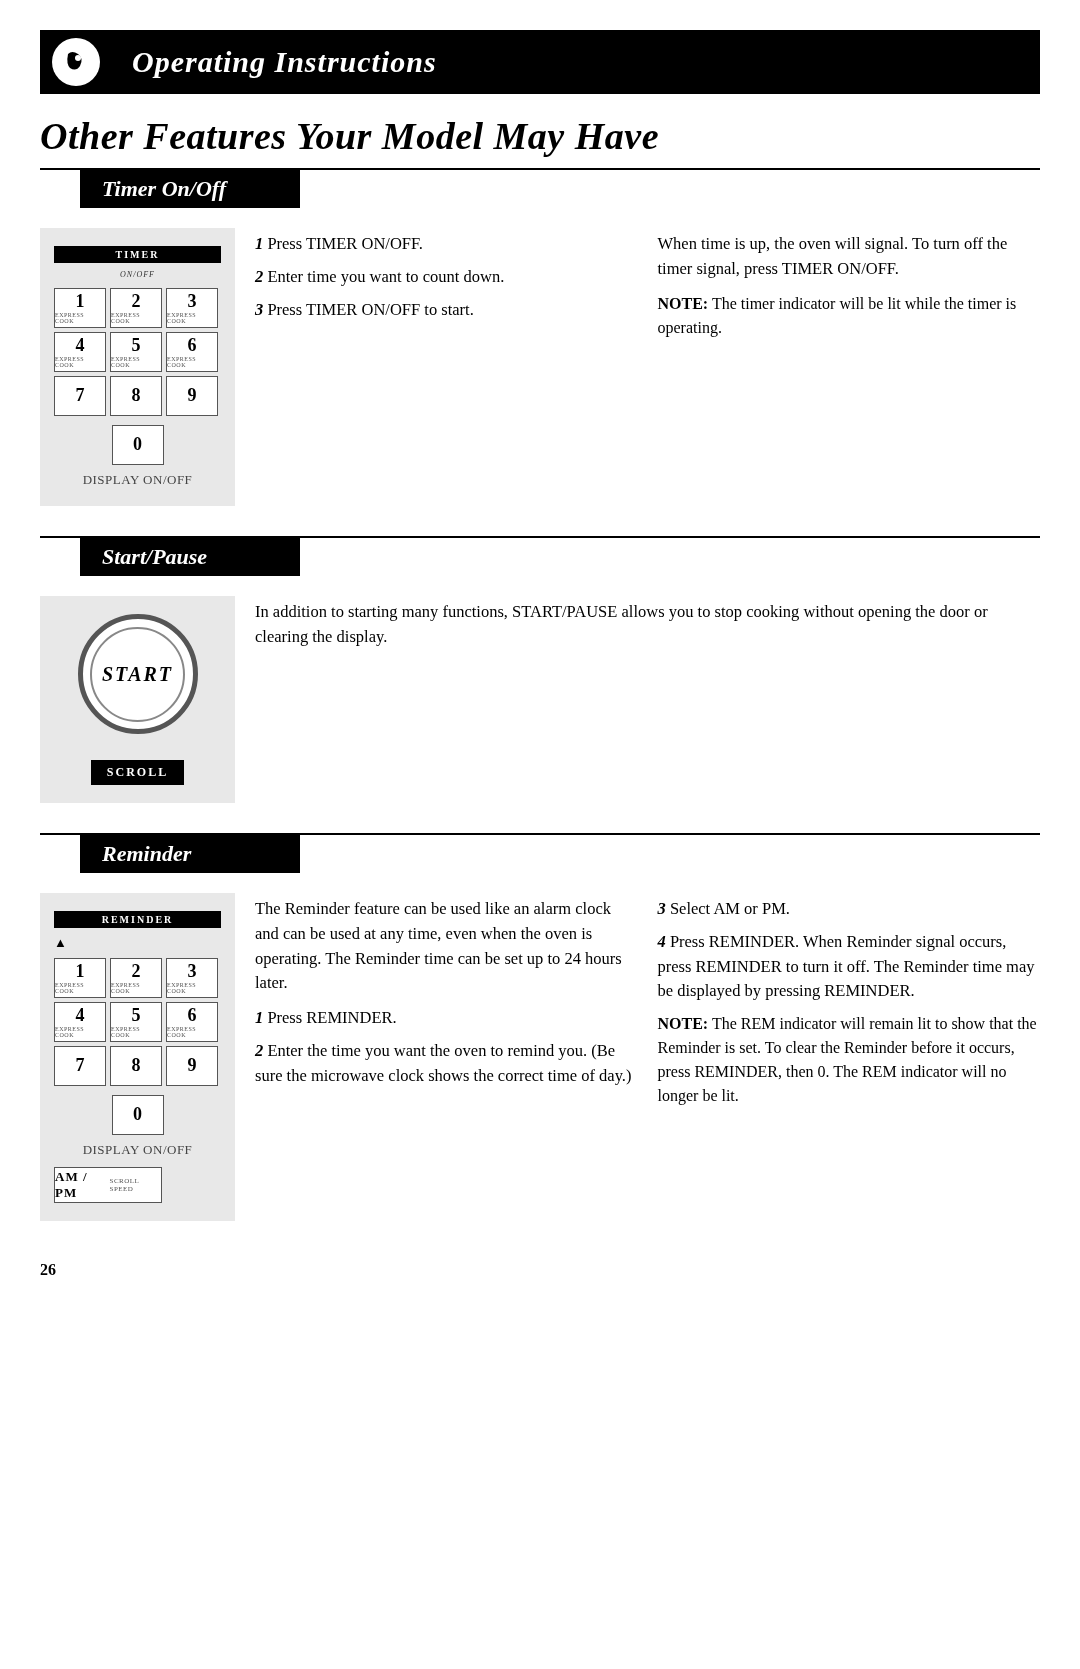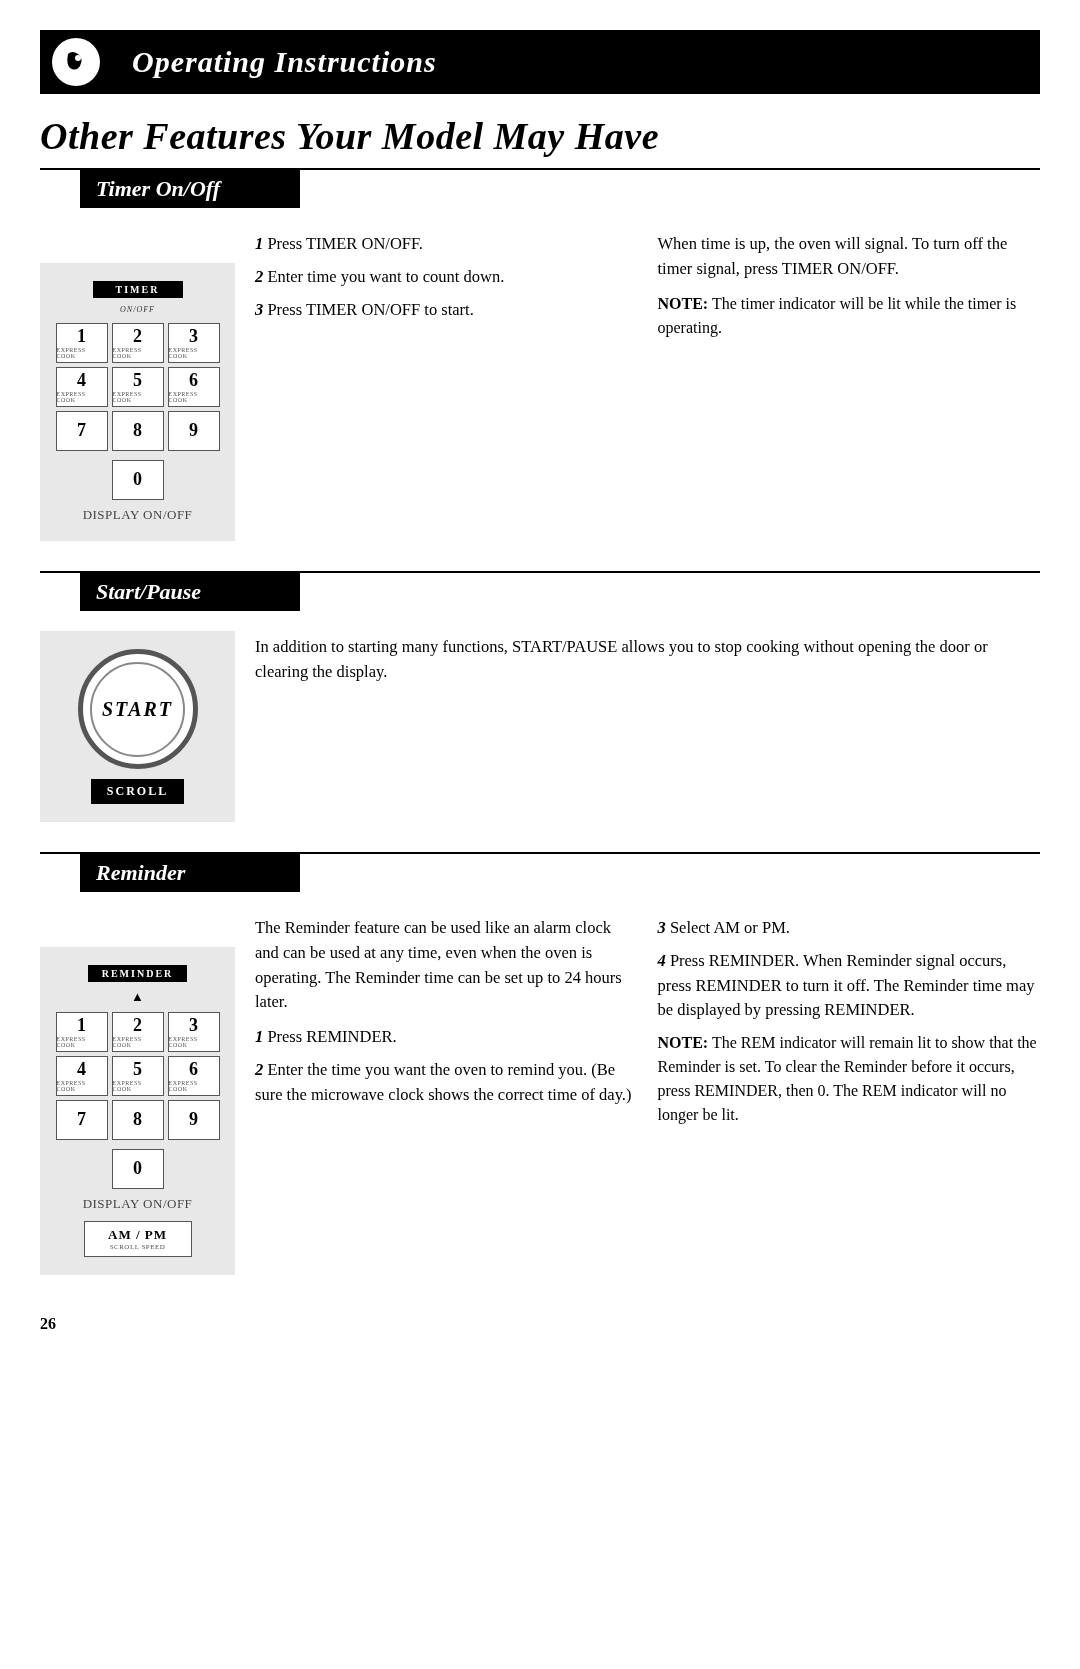--- a/index.html
+++ b/index.html
@@ -59,21 +59,21 @@
       letter-spacing: 0.5px;
     }
 
     
     .section-header {
       background: #000;
       color: #fff;
       font-style: italic;
       font-weight: bold;
       font-size: 22px;
-      padding: 6px 16px;
+      padding: 6px 22px;
       margin: 0 40px;
       display: inline-block;
       min-width: 220px;
     }
     .section-divider {
       border-top: 2px solid #000;
       margin: 0 40px;
     }
     .section-row {
       display: flex;
@@ -83,23 +83,21 @@
     }
 
     
     .keypad-panel {
       background: #e8e8e8;
       padding: 18px 14px 18px 14px;
       min-width: 195px;
       max-width: 195px;
       display: flex;
       flex-direction: column;
-      align-items: center;
       gap: 5px;
-      margin-top: 35px;
     }
     .keypad-label-bar {
       background: #000;
       color: #fff;
       font-size: 10px;
       font-weight: bold;
       letter-spacing: 2px;
       padding: 3px 14px;
       text-align: center;
       margin-bottom: 2px;
@@ -165,21 +163,21 @@
     
     .start-panel {
       background: #e8e8e8;
       padding: 18px 14px;
       min-width: 195px;
       max-width: 195px;
       display: flex;
       flex-direction: column;
       align-items: center;
       justify-content: center;
-      gap: 10px;
+      gap: 26px;
     }
     .start-outer-ring {
       width: 120px;
       height: 120px;
       border-radius: 50%;
       border: 5px solid #555;
       background: #fff;
       display: flex;
       align-items: center;
       justify-content: center;
@@ -235,21 +233,21 @@
       font-weight: bold;
     }
 
     
     .am-pm-key {
       background: #fff;
       border: 1.5px solid #555;
       width: 108px;
       height: 36px;
       display: flex;
-      flex-direction: column;
+      flex-direction: row;
       align-items: center;
       justify-content: center;
       margin-top: 4px;
     }
     .am-pm-text {
       font-size: 13px;
       font-weight: bold;
       letter-spacing: 1px;
     }
     .am-pm-sub {

